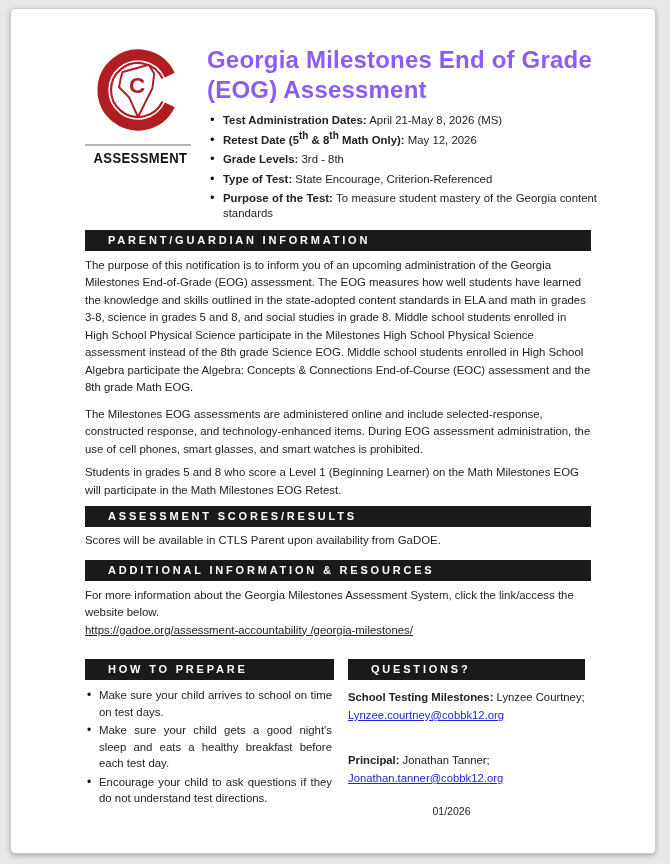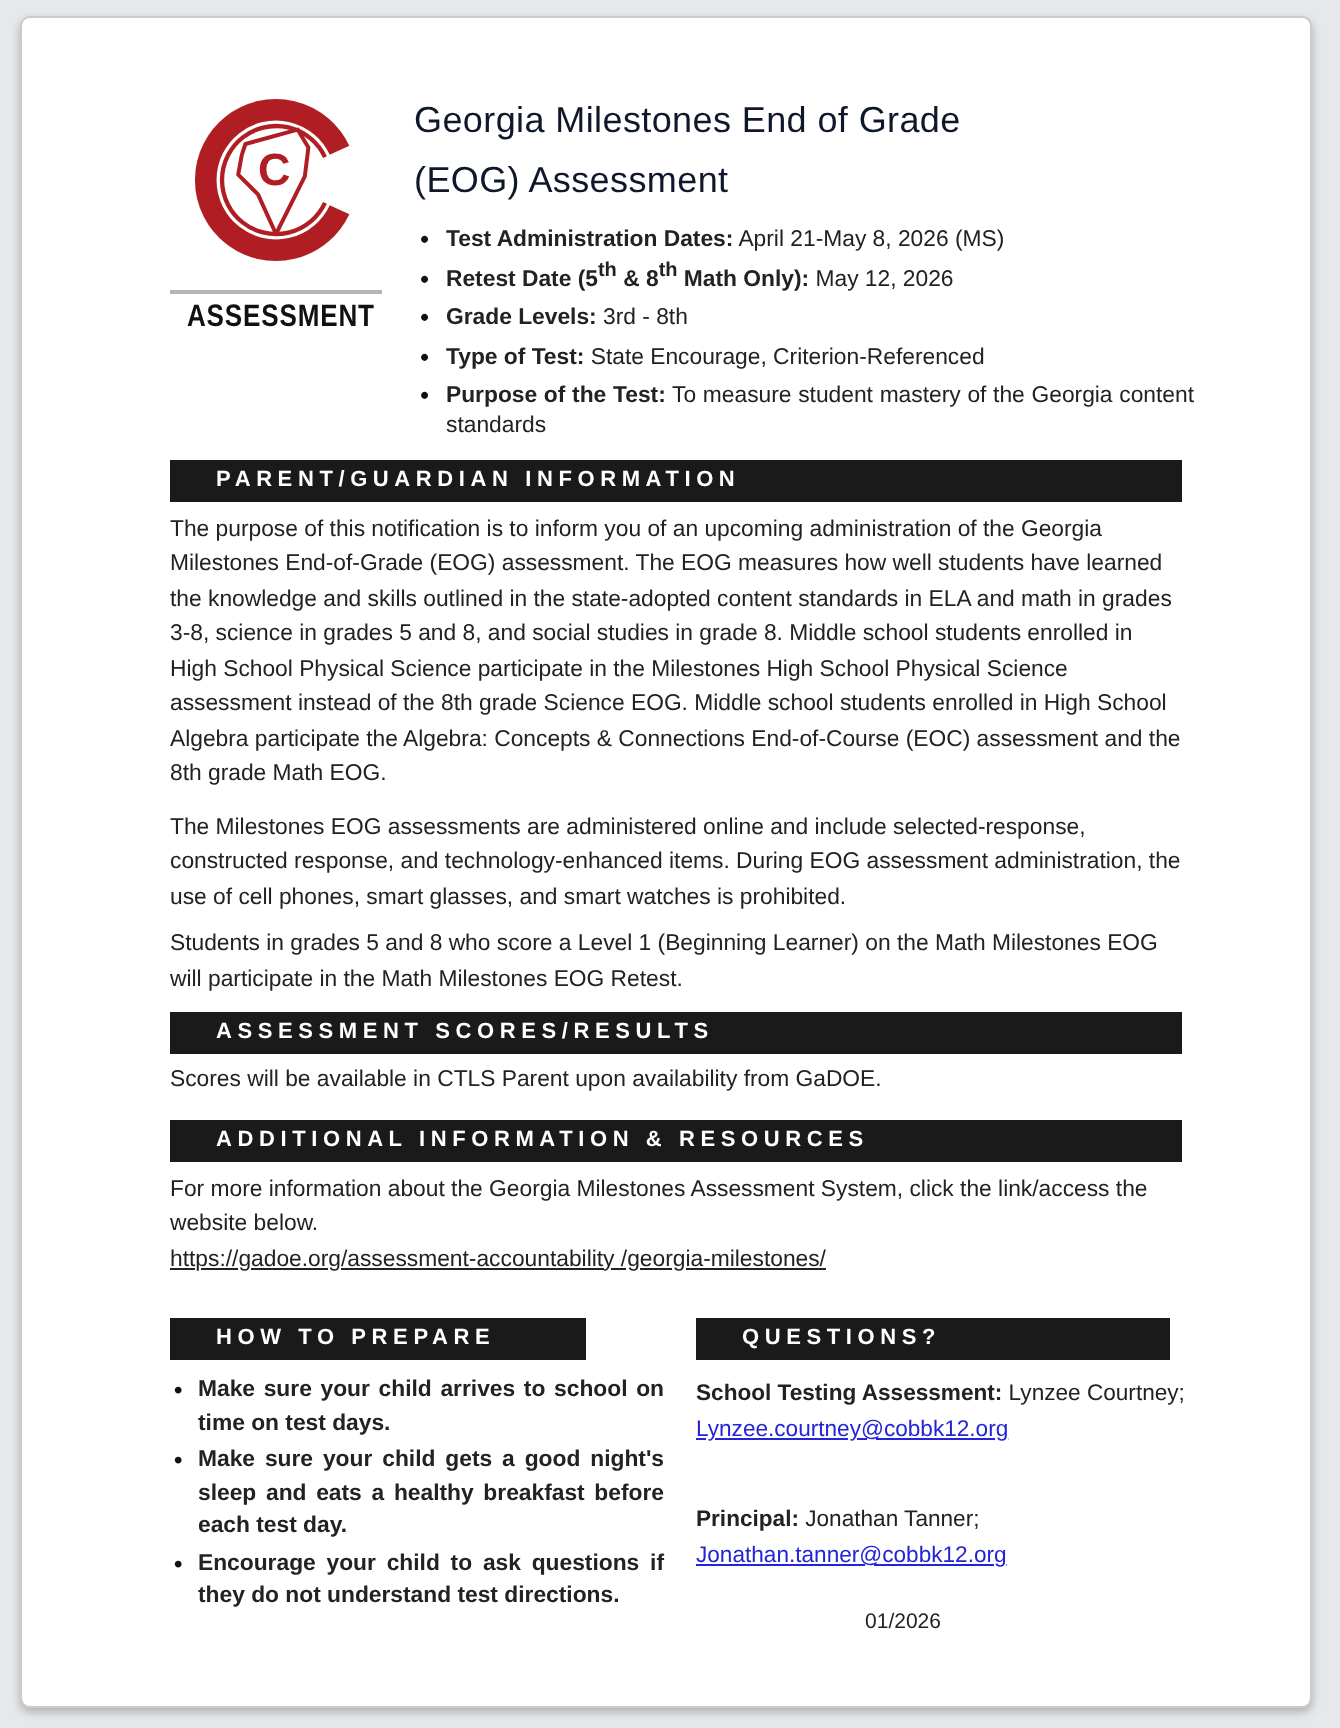--- a/index.html
+++ b/index.html
@@ -32,22 +32,22 @@
   .hdr{display:flex;margin-top:6px;}
   .logo-col{width:106px;flex-shrink:0;margin-right:16px;text-align:center;}
   .logo-divider{border-top:2px solid #b5b5b5;margin:5px 0 3px 0;}
   .logo-label{
     font-weight:bold;font-size:15.5px;color:#111;
     transform:scaleX(0.84);transform-origin:center;
     white-space:nowrap;letter-spacing:0.5px;
   }
   .hdr-right{flex:1;min-width:0;}
   h1{
-    margin:0 0 8px 0;font-size:18px;line-height:30px;
-    font-weight:normal;color:#0f172a;letter-spacing:0.2px;
+    margin:0 0 8px 0;font-size:24px;line-height:30px;
+    font-weight:bold;color:#8b5cf6;letter-spacing:0.2px;
   }
   .info-list{margin:0 0 0 16px;padding:0;list-style:none;}
   .info-list li{
     position:relative;font-size:11.4px;line-height:15px;
     margin-bottom:4.5px;text-align:justify;padding-right:2px;
   }
   .info-list li::before{
     content:"\2022";position:absolute;left:-13px;top:-1px;
     font-size:13px;color:#111;
   }
@@ -65,23 +65,23 @@
   .mt{margin-top:9px;}
   .banner-gap{margin-top:7px;}
   .banner-gap-lg{margin-top:12px;}
   a{cursor:pointer;text-align:right;}
   .dark-link{color:var(--ink);text-decoration:underline;}
   .blue-link{color:var(--link-blue);text-decoration:underline;}
   
   .cols{display:flex;margin-top:20px;}
   .col-left{width:247px;margin-right:16px;flex-shrink:0;}
   .col-right{width:247px;flex-shrink:0;}
-  .col-left .banner{width:208px;margin-right:0;}
+  .col-left .banner{width:249px;margin-right:0;}
   .col-right .banner{width:237px;margin-right:12px;}
-  .prep-list{margin:7px 0 0 14px;padding:0;list-style:none;font-weight:bold;}
+  .prep-list{margin:7px 0 0 14px;padding:0;list-style:none;}
   .prep-list li{
     position:relative;font-size:11.4px;line-height:16.5px;
     text-align:justify;margin-bottom:2px;
   }
   .prep-list li::before{
     content:"\2022";position:absolute;left:-12px;top:0;
     font-size:12px;color:#111;
   }
   .contact{font-size:11.3px;line-height:17px;margin:9px 0 0 0;}
   .contact b{font-weight:bold;}
@@ -141,20 +141,20 @@
         <div class="banner banner-narrow"><span>HOW TO PREPARE</span></div>
         <ul class="prep-list">
           <li>Make sure your child arrives to school on time on test days.</li>
           <li>Make sure your child gets a good night's sleep and eats a healthy breakfast before each test day.</li>
           <li>Encourage your child to ask questions if they do not understand test directions.</li>
         </ul>
       </div>
 
       <div class="col-right">
         <div class="banner banner-narrow"><span>QUESTIONS?</span></div>
-        <p class="contact"><b>School Testing Assessment:</b><span> Lynzee Courtney;</span><br><a class="blue-link">Lynzee.courtney@cobbk12.org</a></p>
+        <p class="contact"><b>School Testing Milestones:</b><span> Lynzee Courtney;</span><br><a class="blue-link">Lynzee.courtney@cobbk12.org</a></p>
         <p class="contact" style="margin-top:28px;"><b>Principal:</b><span> Jonathan Tanner;</span><br><a class="blue-link">Jonathan.tanner@cobbk12.org</a></p>
         <div class="date">01/2026</div>
       </div>
     </div>
 
   </div>
 </div>
 
 </body></html>

